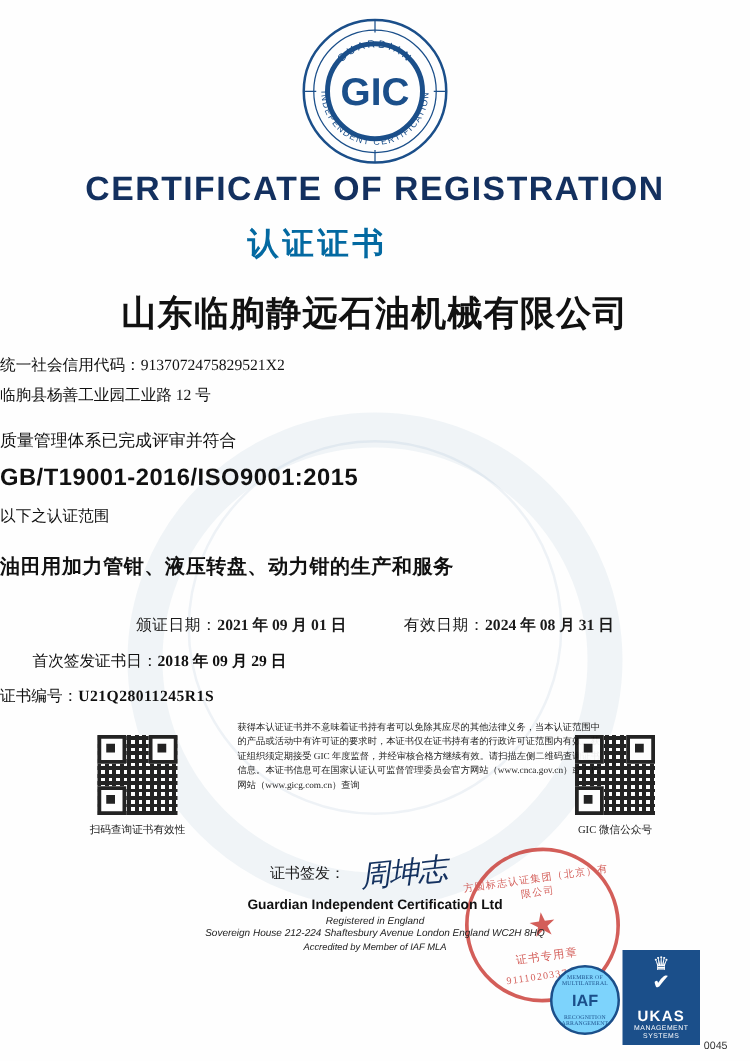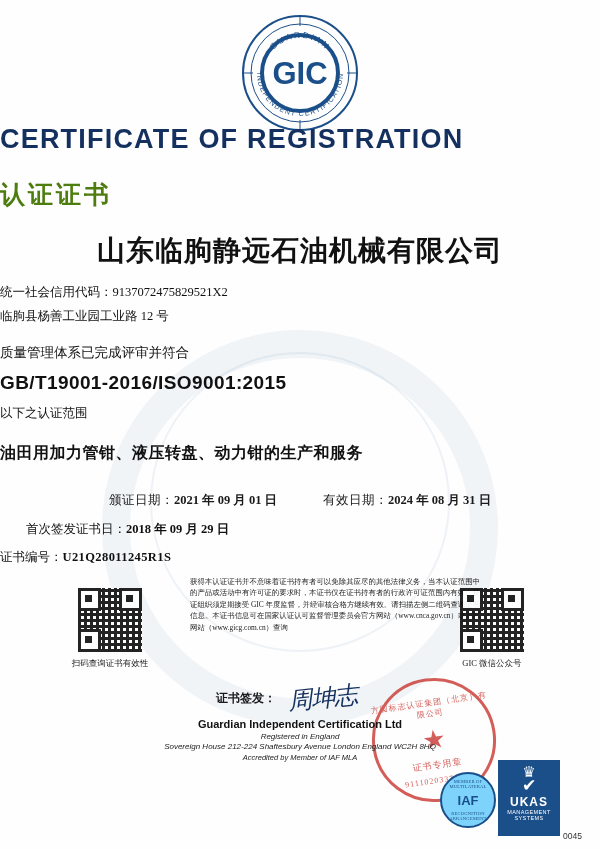--- a/index.html
+++ b/index.html
@@ -51,39 +51,39 @@
     left: 50%;
     top: 14px;
     transform: translateX(-50%);
     width: 118px;
     height: 118px;
   }
 
   
   .title-en {
     position: absolute;
-    top: 124px;
-    left: 0;
-    width: 600px;
-    text-align: left;
+    top: 136px;
+    left: 0;
+    width: 600px;
+    text-align: center;
     font-family: "Liberation Sans", sans-serif;
     font-size: 27px;
     font-weight: bold;
     letter-spacing: 1.2px;
     color: #13305f;
   }
   .title-cn {
     position: absolute;
     top: 178px;
     left: 0;
     width: 508px;
-    text-align: left;
+    text-align: center;
     font-size: 25px;
     font-weight: bold;
-    color: #4d7c0f;
+    color: #0369a1;
     letter-spacing: 3px;
   }
   .company {
     position: absolute;
     top: 232px;
     left: 0;
     width: 600px;
     text-align: center;
     font-size: 28px;
     font-weight: bold;
@@ -172,21 +172,20 @@
   }
   .qr-caption-left { left: 50px; top: 658px; }
   .qr-caption-right { left: 432px; top: 658px; }
 
   
   .sig-label {
     position: absolute;
     left: 216px;
     top: 690px;
     font-size: 12px;
-    font-weight: bold;
   }
   .sig-script {
     position: absolute;
     left: 288px;
     top: 682px;
     font-family: "DejaVu Serif", serif;
     font-style: italic;
     font-size: 24px;
     color: #14315f;
     transform: rotate(-6deg);
@@ -283,21 +282,21 @@
     top: 760px;
     width: 62px;
     height: 76px;
     background: #1b4f8a;
     color: #fff;
     text-align: center;
     font-family: "Liberation Sans", sans-serif;
   }
   .ukas .crown { font-size: 15px; margin-top: 4px; line-height: 1; }
   .ukas .tick { font-size: 17px; line-height: 1; margin-top: -2px; }
-  .ukas .u1 { font-size: 12px; font-weight: bold; letter-spacing: 1px; margin-top: 1px; }
+  .ukas .u1 { font-size: 12px; font-weight: bold; letter-spacing: 1px; margin-top: 12px; }
   .ukas .u2 { font-size: 5.5px; letter-spacing: 0.4px; }
   .ukas .u3 { font-size: 5.5px; letter-spacing: 0.4px; }
 
   .footer-num {
     position: absolute;
     right: 18px;
     bottom: 8px;
     font-family: "Liberation Sans", sans-serif;
     font-size: 8.5px;
     color: #333;

